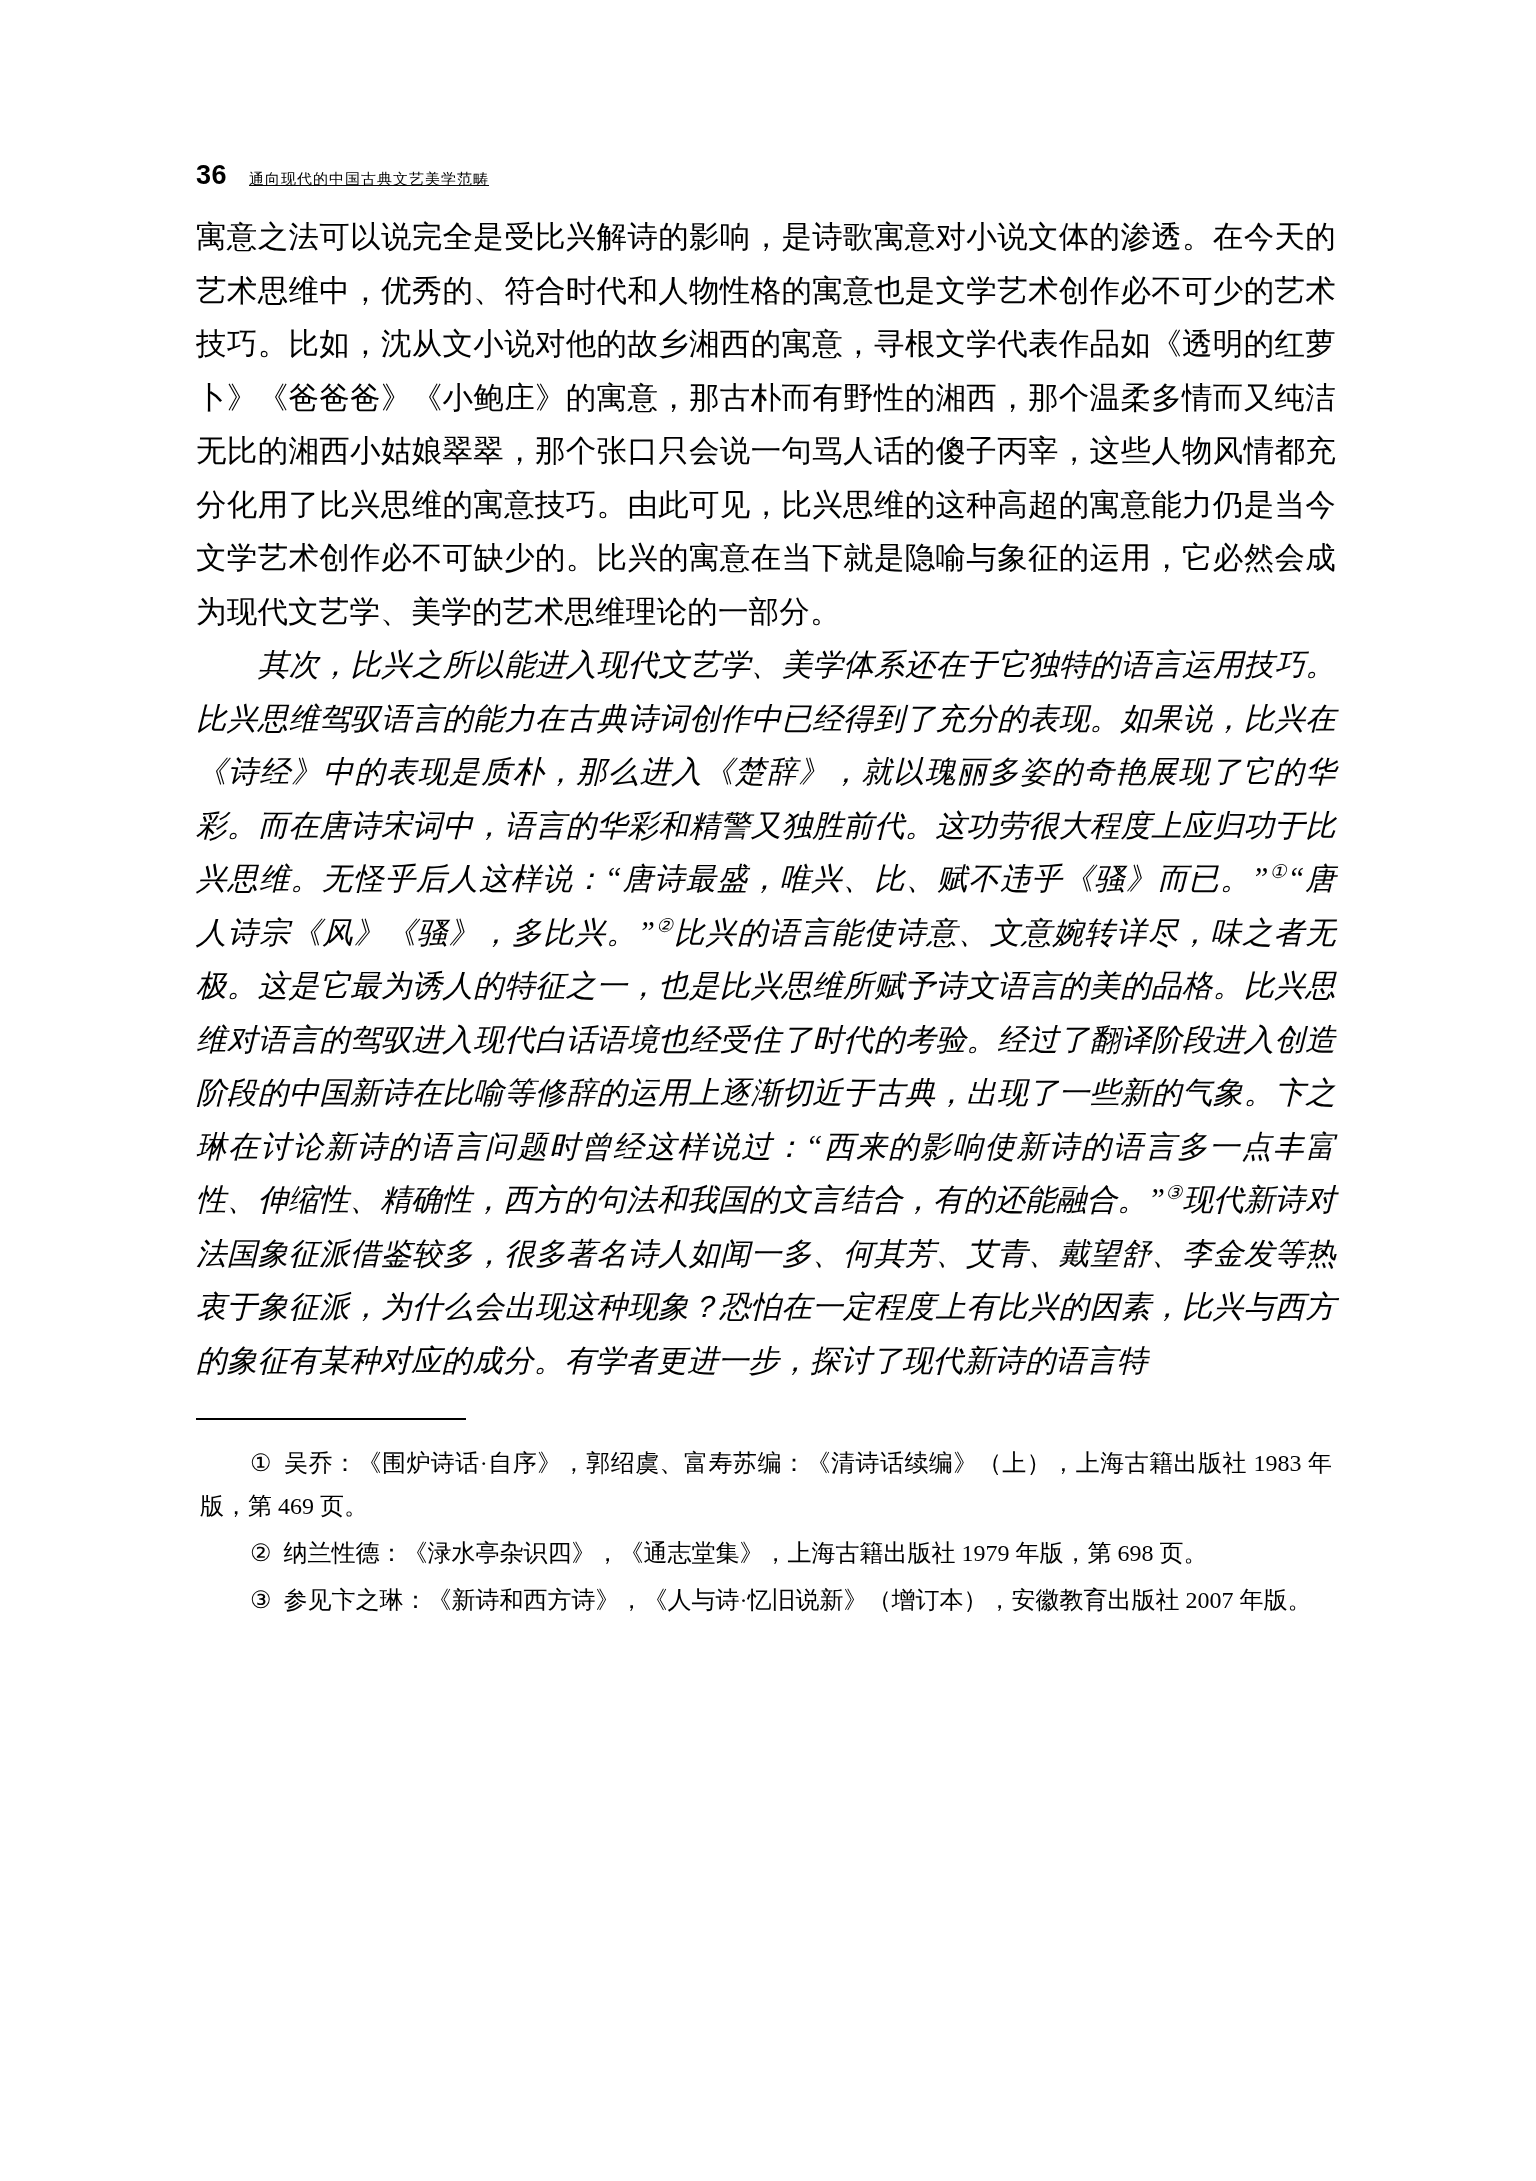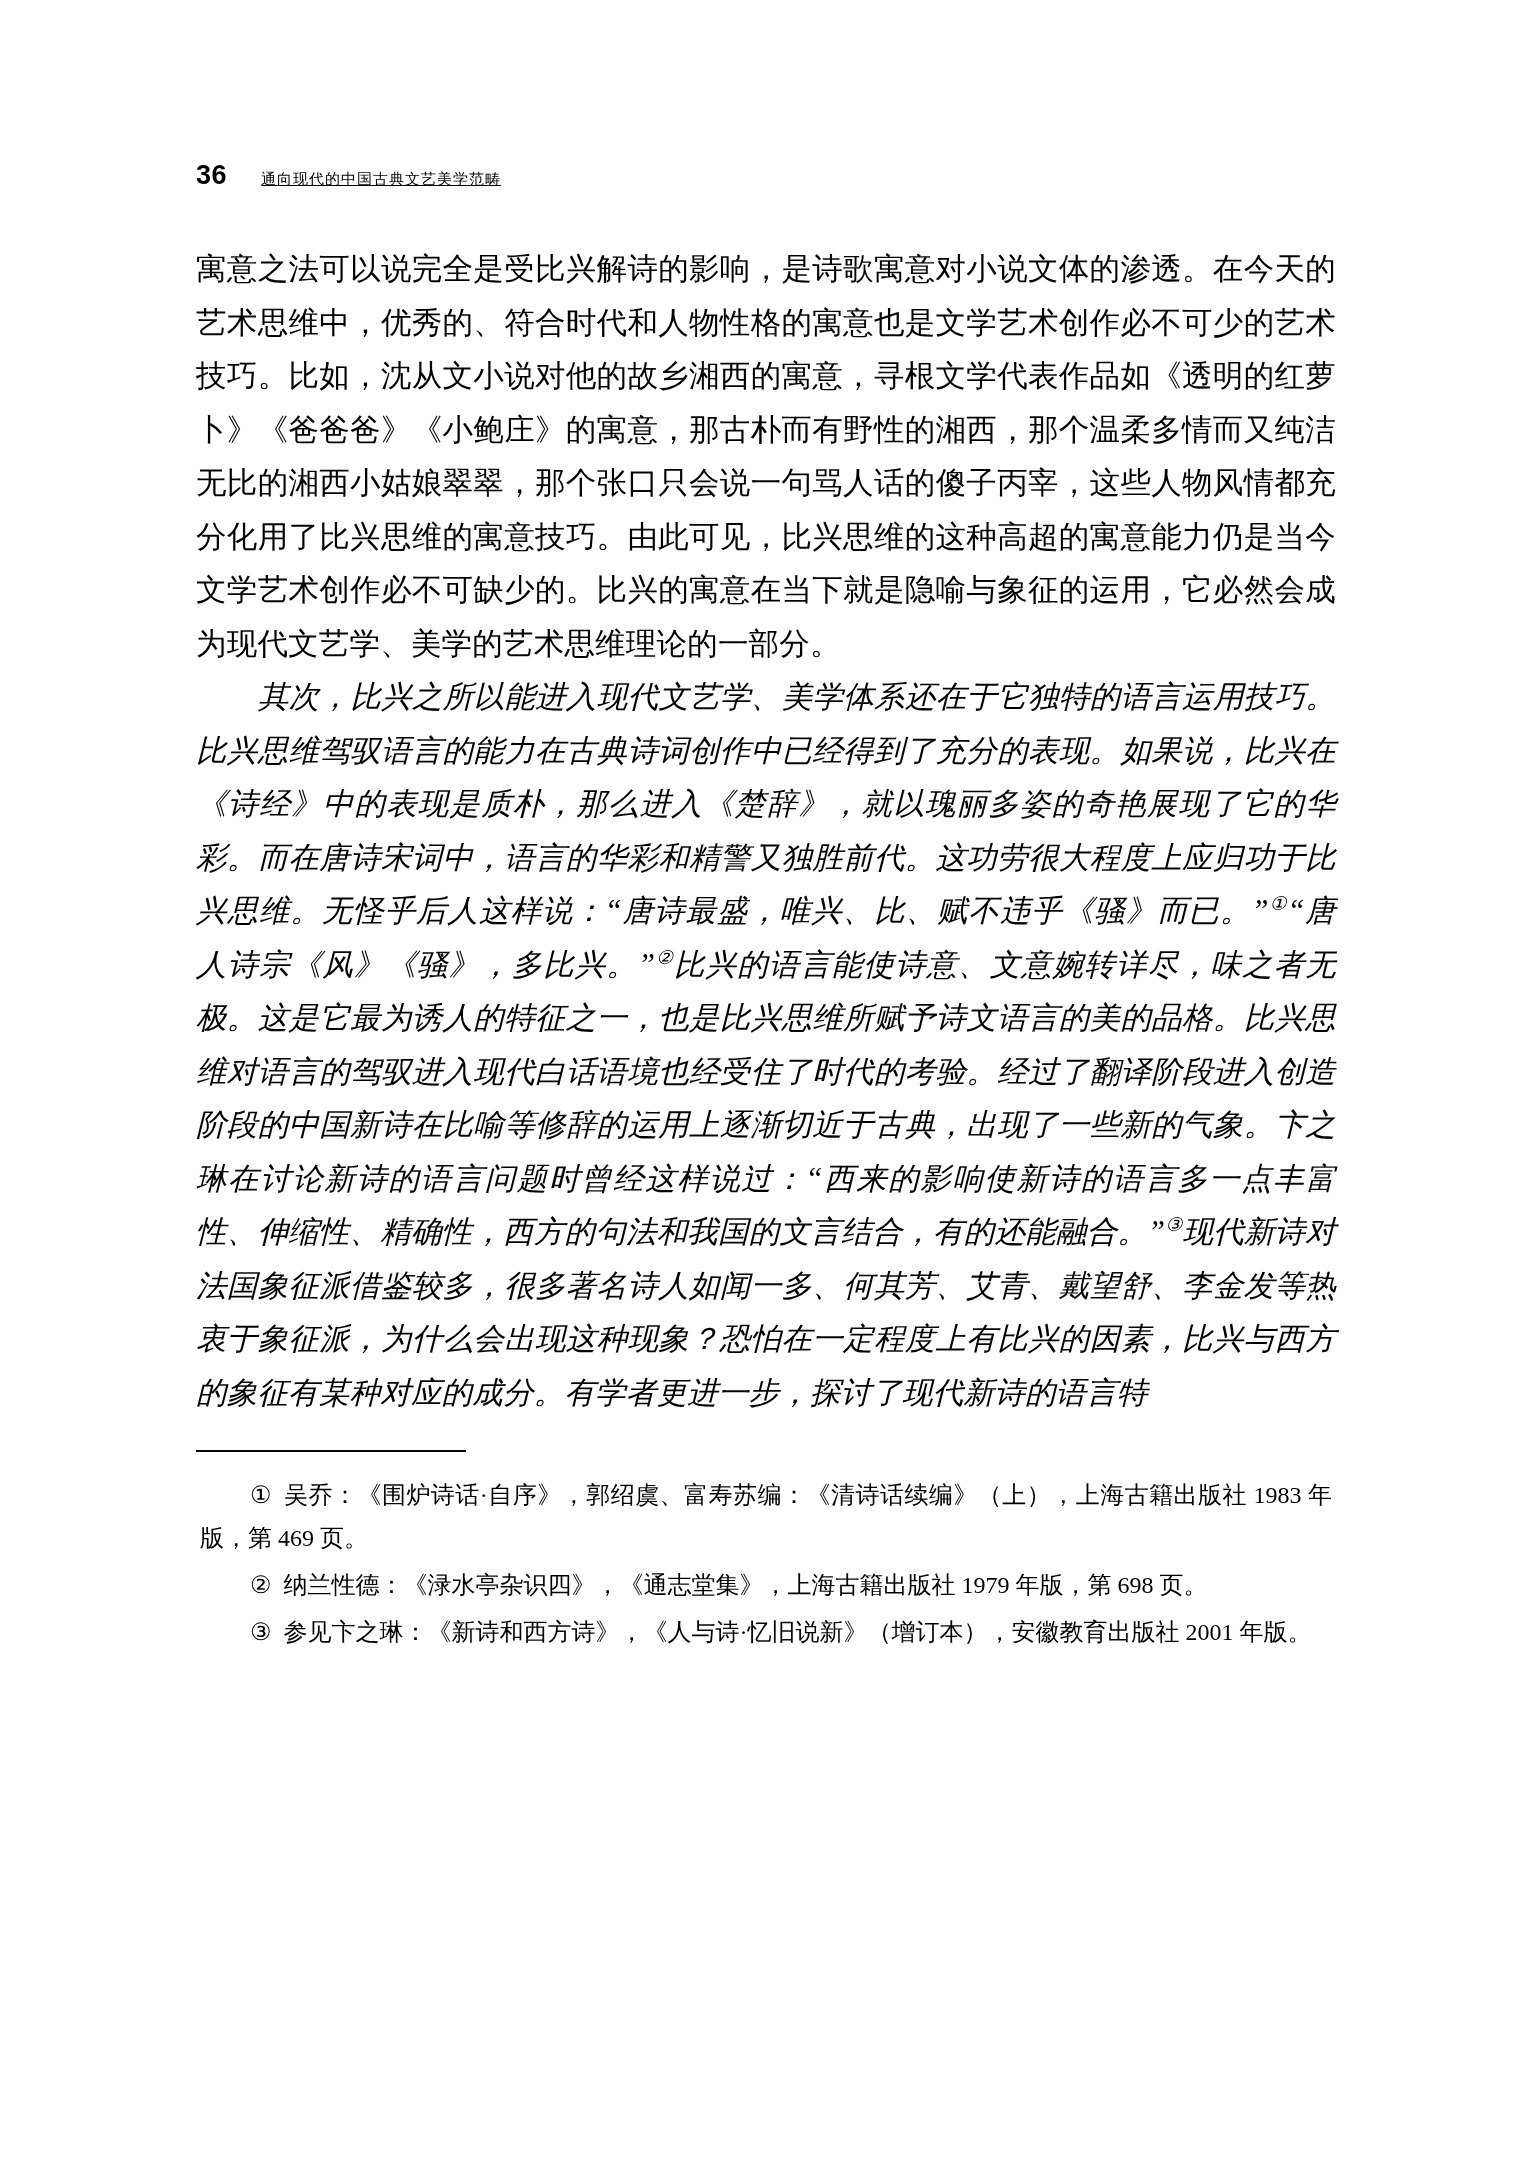--- a/index.html
+++ b/index.html
@@ -19,22 +19,22 @@
   }
   .content {
     position: absolute;
     left: 196px;
     top: 160px;
     width: 1140px;
   }
   .header {
     display: flex;
     align-items: baseline;
-    gap: 34px;
-    margin-bottom: 52px;
+    gap: 22px;
+    margin-bottom: 20px;
   }
   .header .folio {
     font-family: "Liberation Sans", "DejaVu Sans", sans-serif;
     font-size: 27px;
     font-weight: bold;
     letter-spacing: 0.5px;
   }
   .header .running-title {
     font-family: "Liberation Sans", "DejaVu Sans", sans-serif;
     font-size: 15px;
@@ -94,17 +94,17 @@
     <div class="body-text">
       <p>寓意之法可以说完全是受比兴解诗的影响，是诗歌寓意对小说文体的渗透。在今天的艺术思维中，优秀的、符合时代和人物性格的寓意也是文学艺术创作必不可少的艺术技巧。比如，沈从文小说对他的故乡湘西的寓意，寻根文学代表作品如《透明的红萝卜》《爸爸爸》《小鲍庄》的寓意，那古朴而有野性的湘西，那个温柔多情而又纯洁无比的湘西小姑娘翠翠，那个张口只会说一句骂人话的傻子丙宰，这些人物风情都充分化用了比兴思维的寓意技巧。由此可见，比兴思维的这种高超的寓意能力仍是当今文学艺术创作必不可缺少的。比兴的寓意在当下就是隐喻与象征的运用，它必然会成为现代文艺学、美学的艺术思维理论的一部分。</p>
       <p class="indent"><span>其次，比兴之所以能进入现代文艺学、美学体系还在于它独特的语言运用技巧。比兴思维驾驭语言的能力在古典诗词创作中已经得到了充分的表现。如果说，比兴在《诗经》中的表现是质朴，那么进入《楚辞》，就以瑰丽多姿的奇艳展现了它的华彩。而在唐诗宋词中，语言的华彩和精警又独胜前代。这功劳很大程度上应归功于比兴思维。无怪乎后人这样说：“唐诗最盛，唯兴、比、赋不违乎《骚》而已。”</span><span class="sup">①</span><span>“唐人诗宗《风》《骚》，多比兴。”</span><span class="sup">②</span><span>比兴的语言能使诗意、文意婉转详尽，味之者无极。这是它最为诱人的特征之一，也是比兴思维所赋予诗文语言的美的品格。比兴思维对语言的驾驭进入现代白话语境也经受住了时代的考验。经过了翻译阶段进入创造阶段的中国新诗在比喻等修辞的运用上逐渐切近于古典，出现了一些新的气象。卞之琳在讨论新诗的语言问题时曾经这样说过：“西来的影响使新诗的语言多一点丰富性、伸缩性、精确性，西方的句法和我国的文言结合，有的还能融合。”</span><span class="sup">③</span><span>现代新诗对法国象征派借鉴较多，很多著名诗人如闻一多、何其芳、艾青、戴望舒、李金发等热衷于象征派，为什么会出现这种现象？恐怕在一定程度上有比兴的因素，比兴与西方的象征有某种对应的成分。有学者更进一步，探讨了现代新诗的语言特</span></p>
     </div>
 
     <div class="footnote-rule"></div>
 
     <div class="footnotes">
       <p><span class="fn-mark">①</span><span>吴乔：《围炉诗话·自序》，郭绍虞、富寿苏编：《清诗话续编》（上），上海古籍出版社 1983 年版，第 469 页。</span></p>
       <p><span class="fn-mark">②</span><span>纳兰性德：《渌水亭杂识四》，《通志堂集》，上海古籍出版社 1979 年版，第 698 页。</span></p>
-      <p><span class="fn-mark">③</span><span>参见卞之琳：《新诗和西方诗》，《人与诗·忆旧说新》（增订本），安徽教育出版社 2001 年版。</span></p>
+      <p><span class="fn-mark">③</span><span>参见卞之琳：《新诗和西方诗》，《人与诗·忆旧说新》（增订本），安徽教育出版社 2007 年版。</span></p>
     </div>
 
   </div>
 </div>
 
 </body></html>

